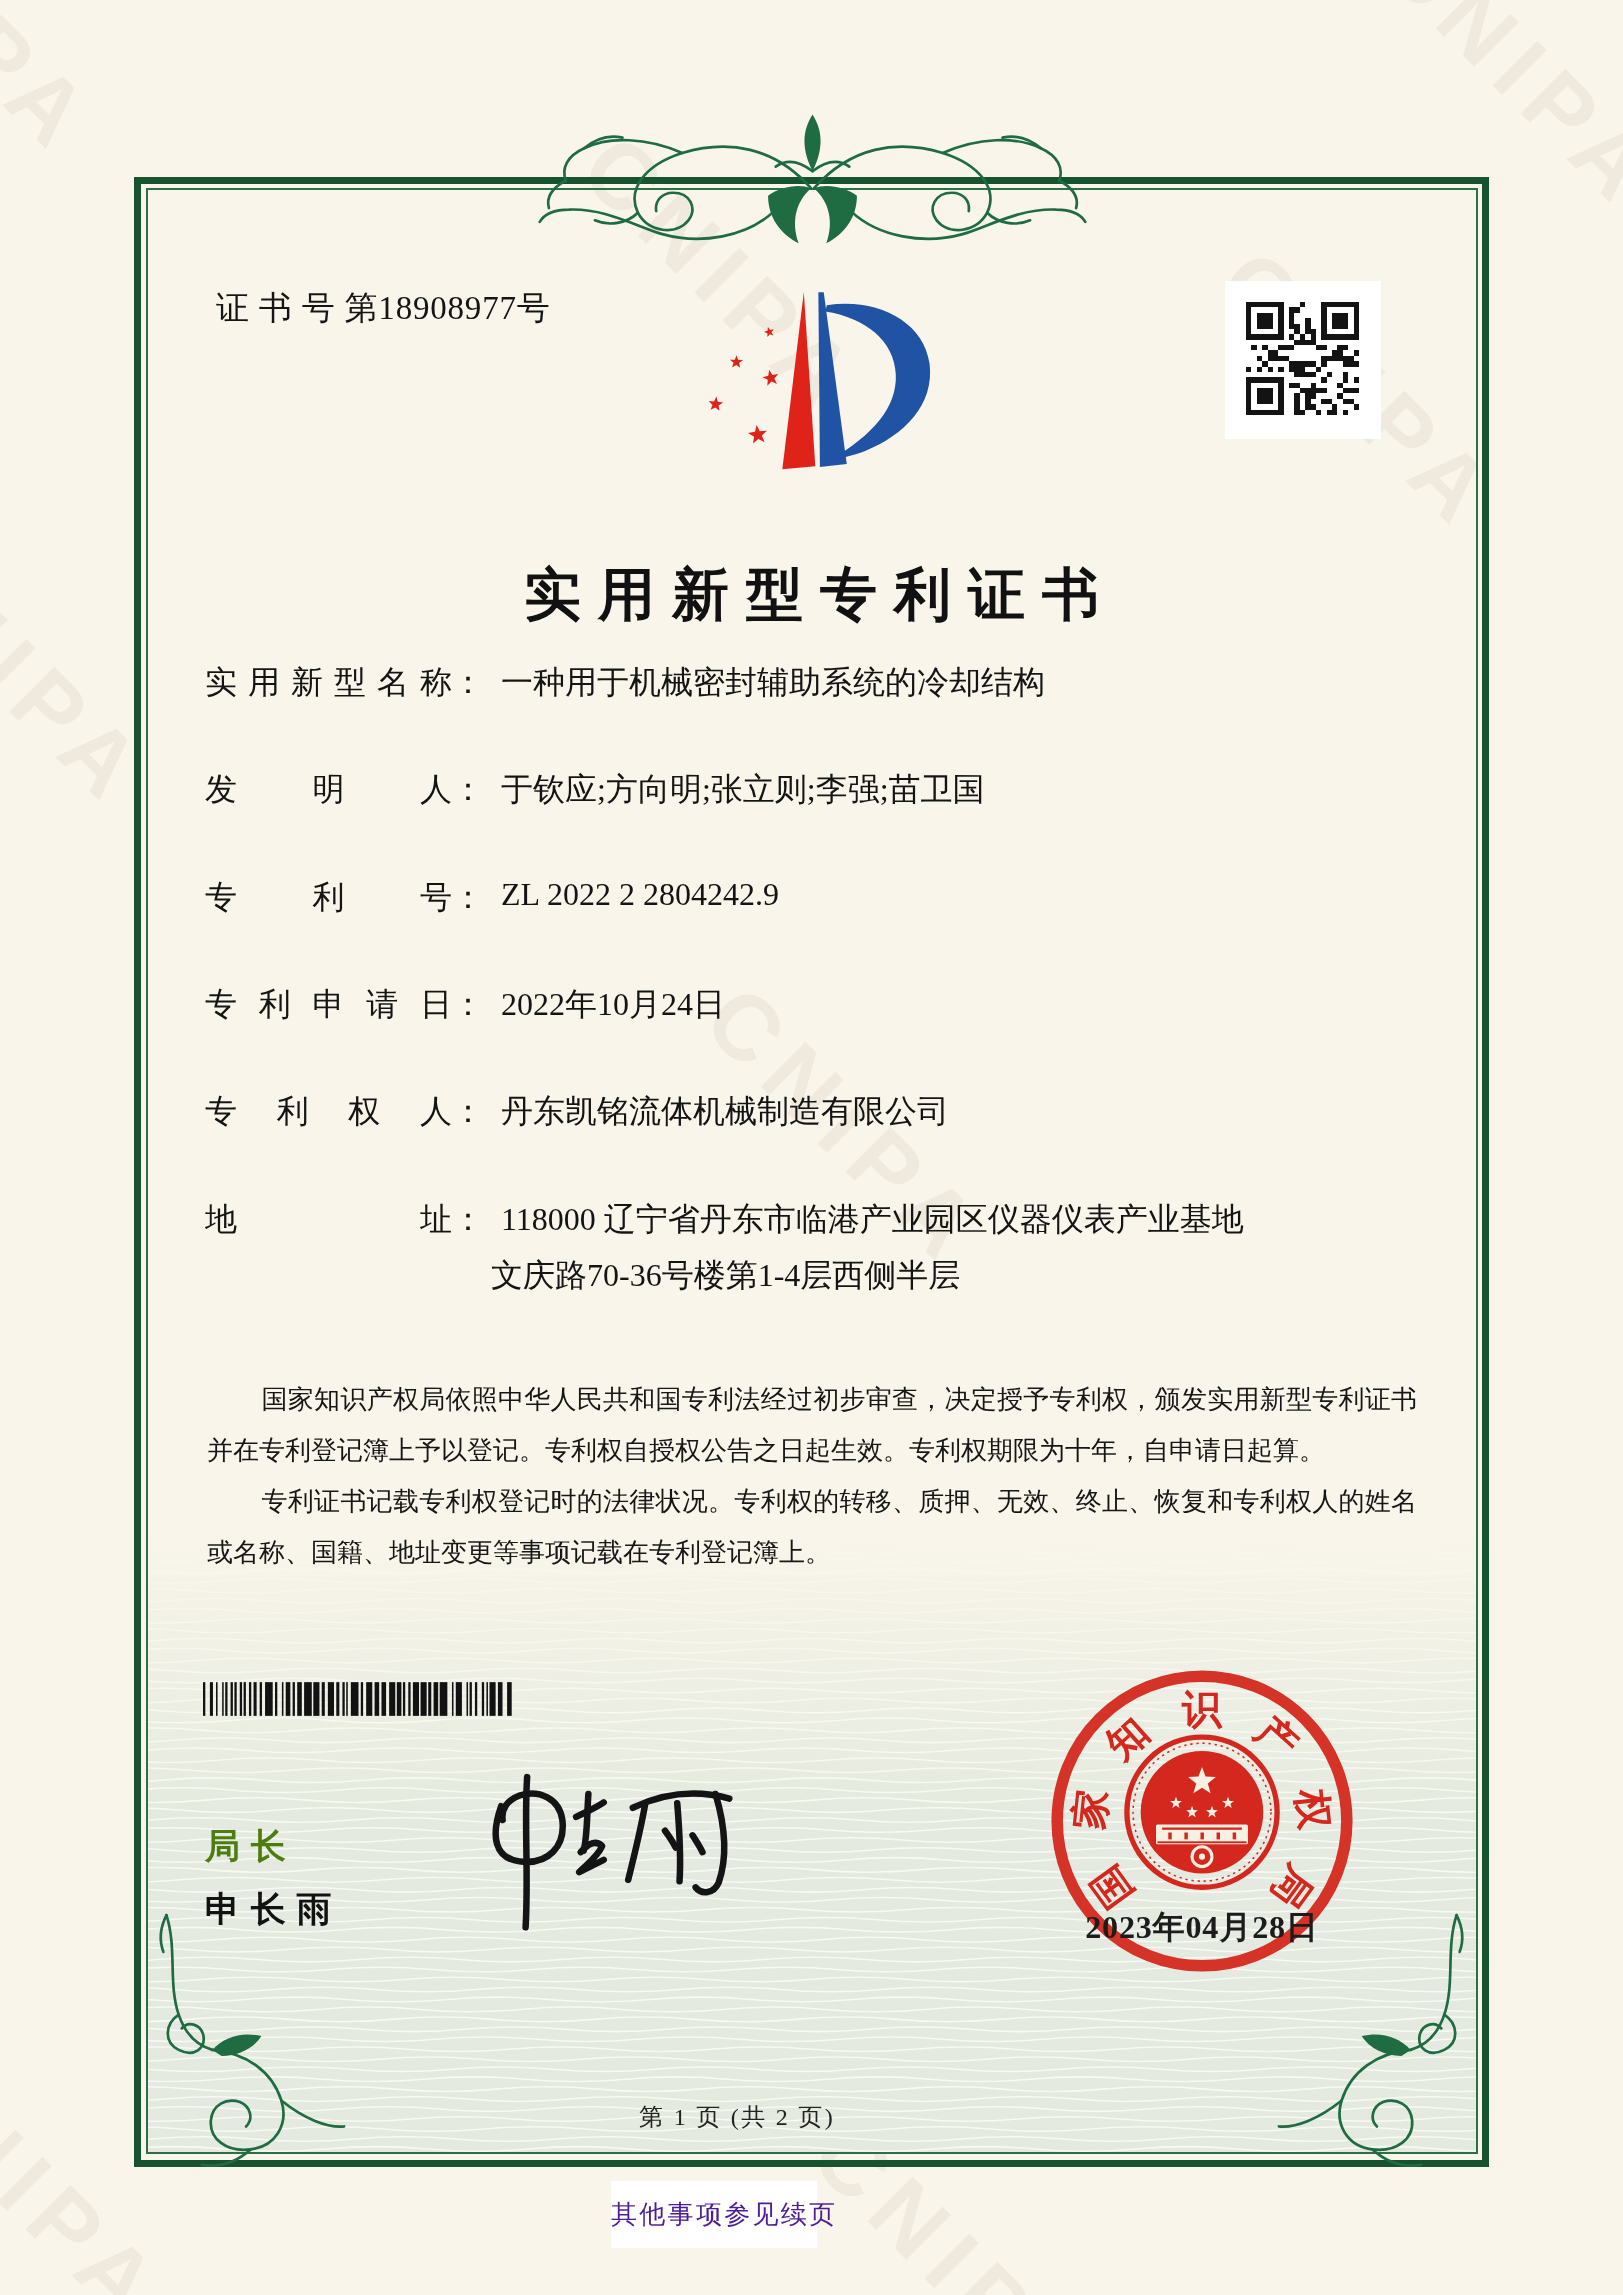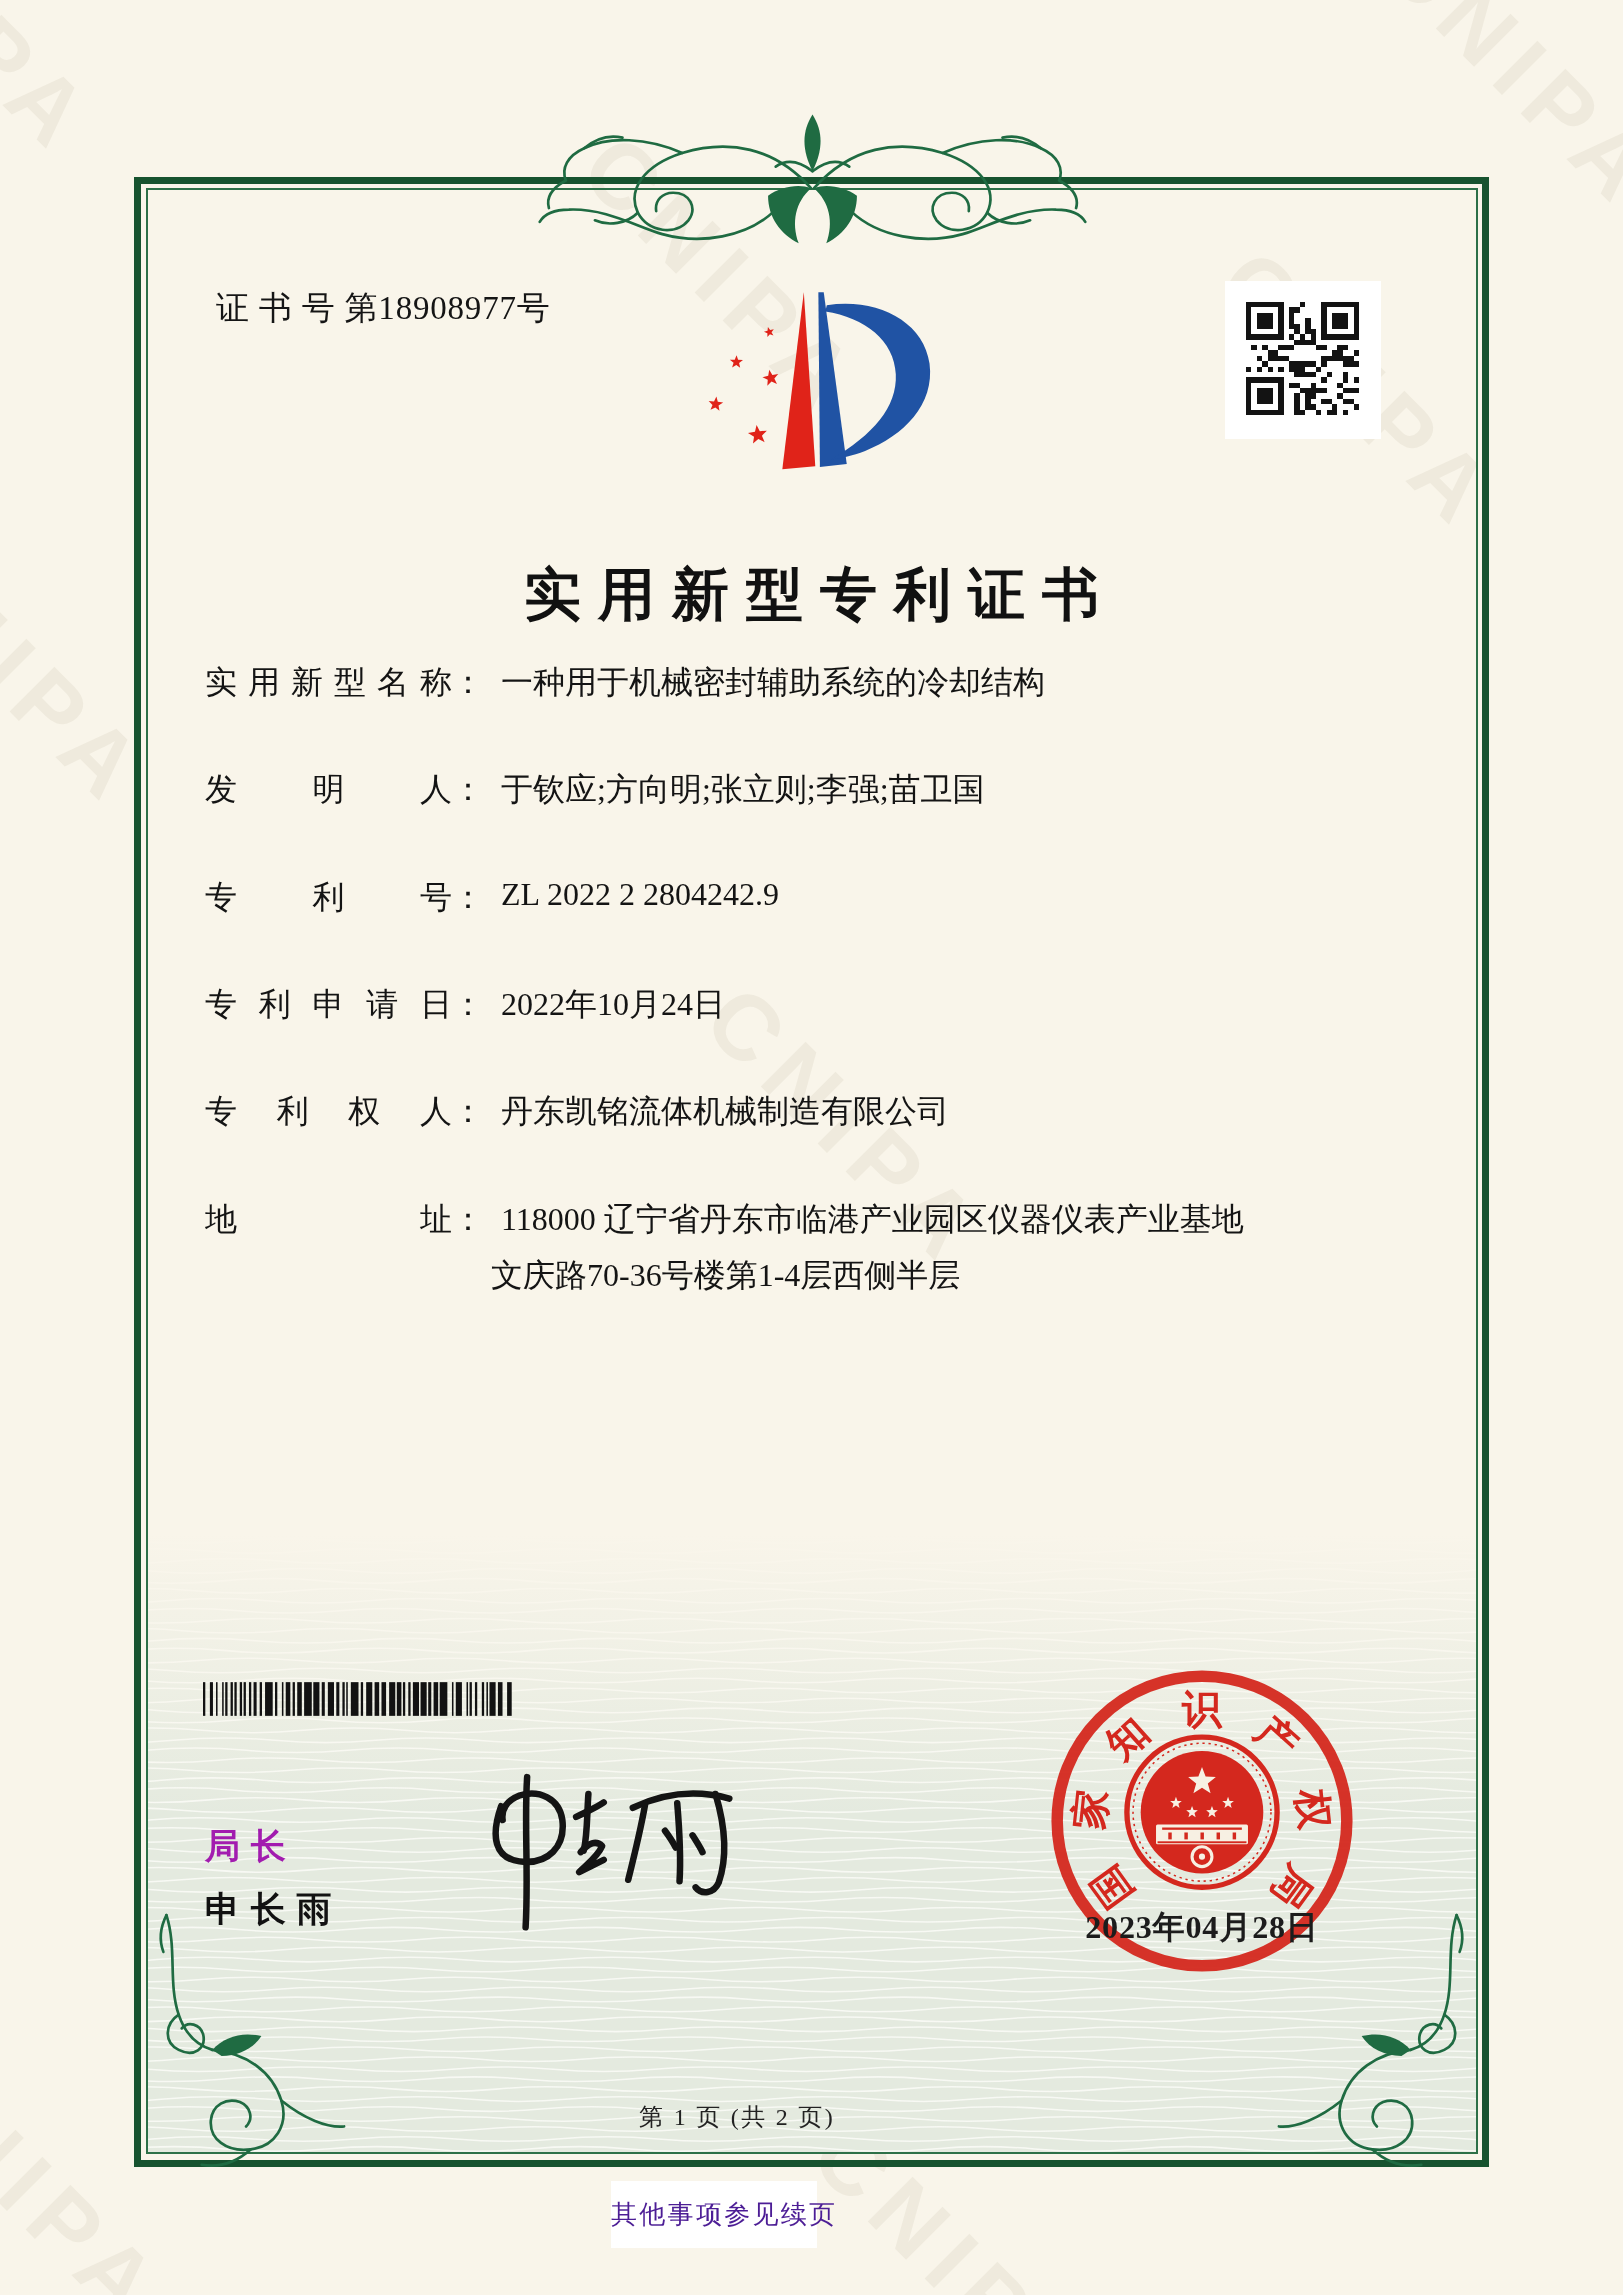--- a/index.html
+++ b/index.html
@@ -36,21 +36,21 @@
   .colon{display:inline-block;vertical-align:top;}
   .val{display:inline-block;margin-left:17px;vertical-align:top;}
   .pair2{position:absolute;left:612px;top:0;}
   .pair2 .lbl{width:235px;}
   .addr2{position:absolute;left:491px;top:1254px;font-size:32px;color:#141414;white-space:nowrap;}
   .legal{position:absolute;left:207px;top:1374px;width:1210px;font-size:26px;line-height:51px;
       text-align:justify;color:#161616;}
   .legal p{margin:0;text-indent:2.1em;}
   .barcode{position:absolute;left:203px;top:1682px;}
   .director-title{position:absolute;left:205px;top:1823px;font-family:"Liberation Sans","DejaVu Sans",sans-serif;
-      font-weight:bold;font-size:35px;letter-spacing:10.7px;color:#a21caf;}
+      font-weight:bold;font-size:35px;letter-spacing:10.7px;color:#4d7c0f;}
   .director-name{position:absolute;left:205px;top:1886px;font-family:"Liberation Sans","DejaVu Sans",sans-serif;
       font-weight:bold;font-size:35px;letter-spacing:10.7px;color:#121212;}
   .signature{position:absolute;left:472px;top:1760px;}
   .seal{position:absolute;left:1043px;top:1662px;}
   .page-ind{position:absolute;left:737px;top:2101px;transform:translateX(-50%);font-size:24px;
       letter-spacing:2.3px;color:#222;white-space:nowrap;}
   .cont-box{position:absolute;left:611px;top:2181px;width:206px;height:67px;background:#ffffff;
       text-align:center;line-height:67px;font-size:26px;letter-spacing:2.3px;color:#4c1d95;white-space:nowrap;}
 </style>
 </head>
@@ -414,20 +414,24 @@
       <span class="lbl">专利申请日</span><span class="colon">：</span><span class="val">2022年10月24日</span>
     </div>
     <div class="row" style="top:1090px">
       <span class="lbl">专利权人</span><span class="colon">：</span><span class="val">丹东凯铭流体机械制造有限公司</span>
     </div>
     <div class="row" style="top:1198px">
       <span class="lbl">地址</span><span class="colon">：</span><span class="val">118000 辽宁省丹东市临港产业园区仪器仪表产业基地</span>
     </div>
     <div class="addr2">文庆路70-36号楼第1-4层西侧半层</div>
 
+    <div class="legal">
+      <p>国家知识产权局依照中华人民共和国专利法经过初步审查，决定授予专利权，颁发实用新型专利证书并在专利登记簿上予以登记。专利权自授权公告之日起生效。专利权期限为十年，自申请日起算。</p>
+      <p>专利证书记载专利权登记时的法律状况。专利权的转移、质押、无效、终止、恢复和专利权人的姓名或名称、国籍、地址变更等事项记载在专利登记簿上。</p>
+    </div>
 
     <svg class="barcode" id="barcode-svg" width="311" height="34" viewBox="0 0 406 44">
         <rect x="0" y="0" width="3" height="44" fill="#121212"></rect>
         <rect x="9" y="0" width="4" height="44" fill="#121212"></rect>
         <rect x="17" y="0" width="2" height="44" fill="#121212"></rect>
         <rect x="25" y="0" width="2" height="44" fill="#121212"></rect>
         <rect x="29" y="0" width="3" height="44" fill="#121212"></rect>
         <rect x="36" y="0" width="3" height="44" fill="#121212"></rect>
         <rect x="41" y="0" width="3" height="44" fill="#121212"></rect>
         <rect x="48" y="0" width="3" height="44" fill="#121212"></rect>

